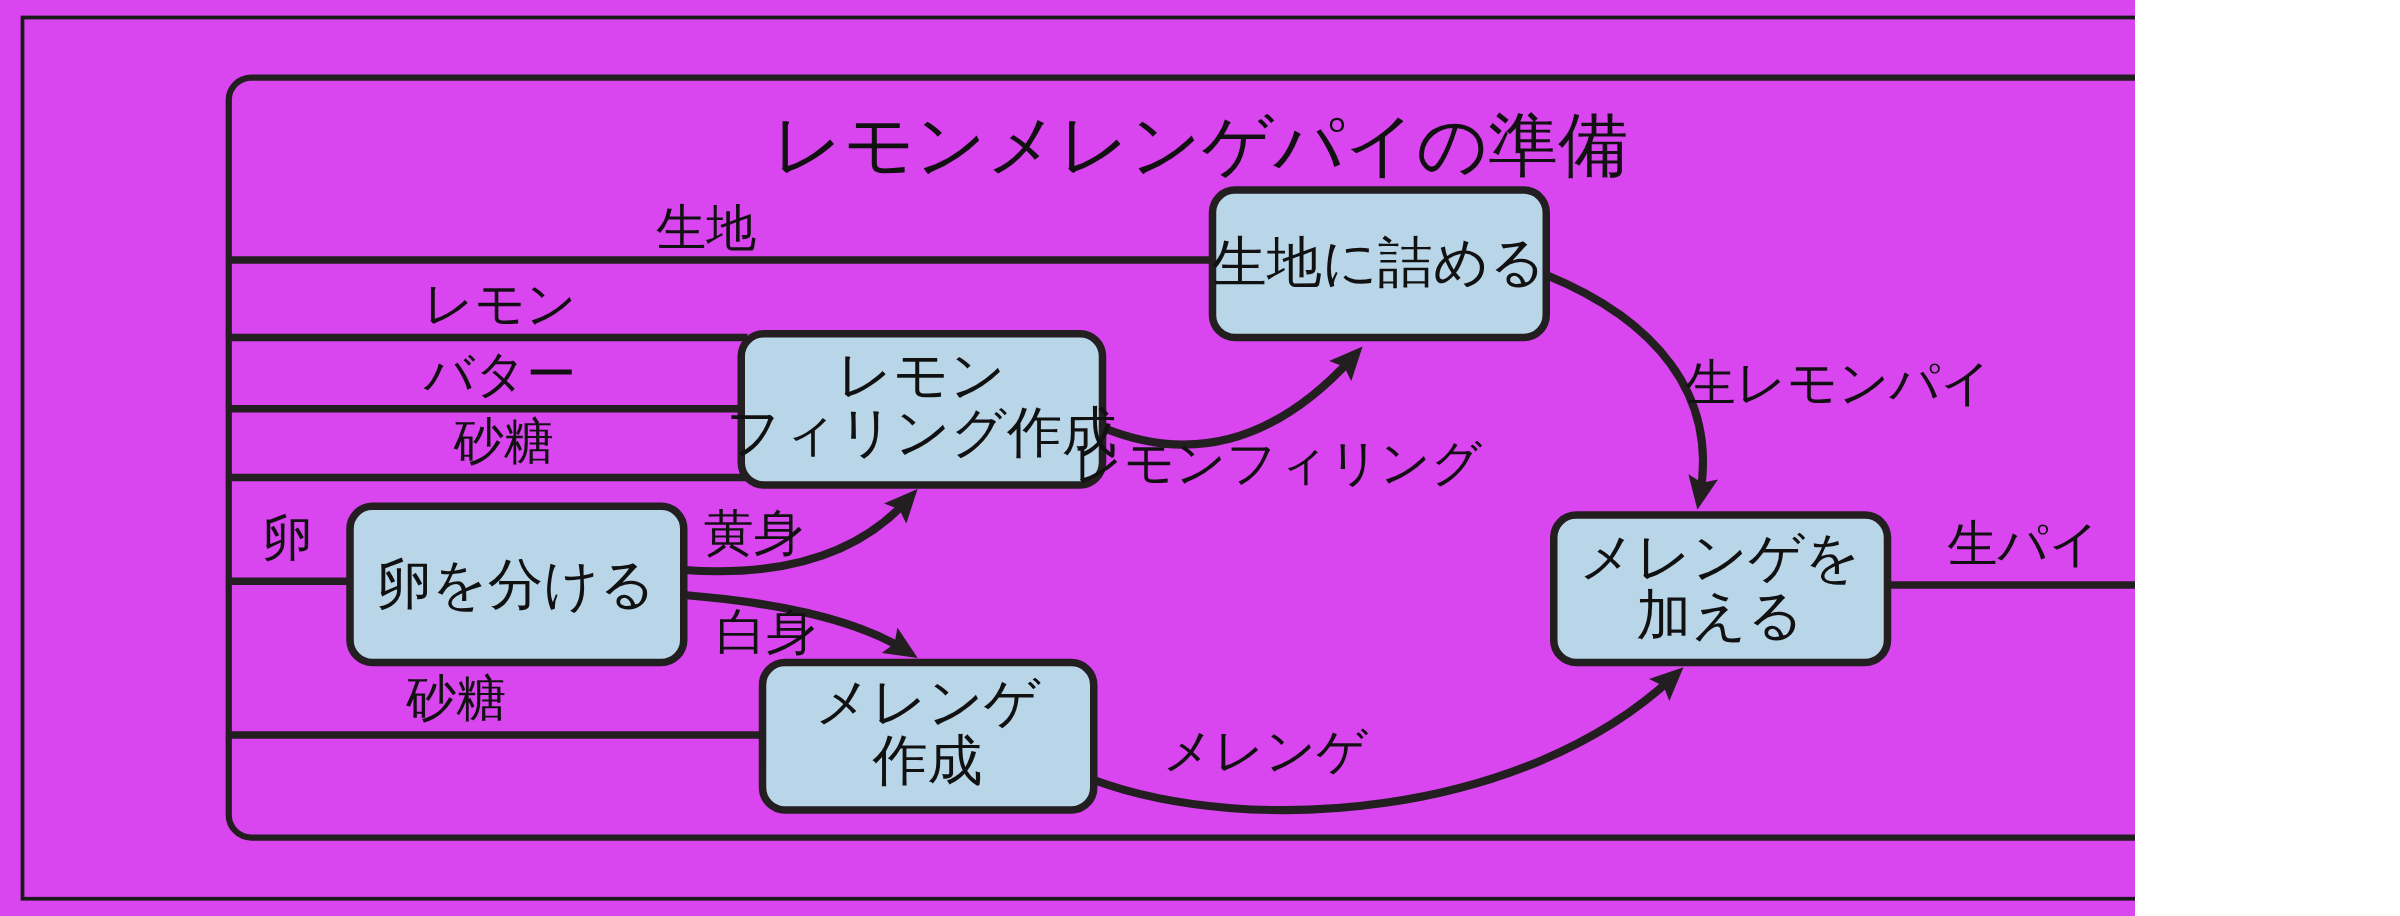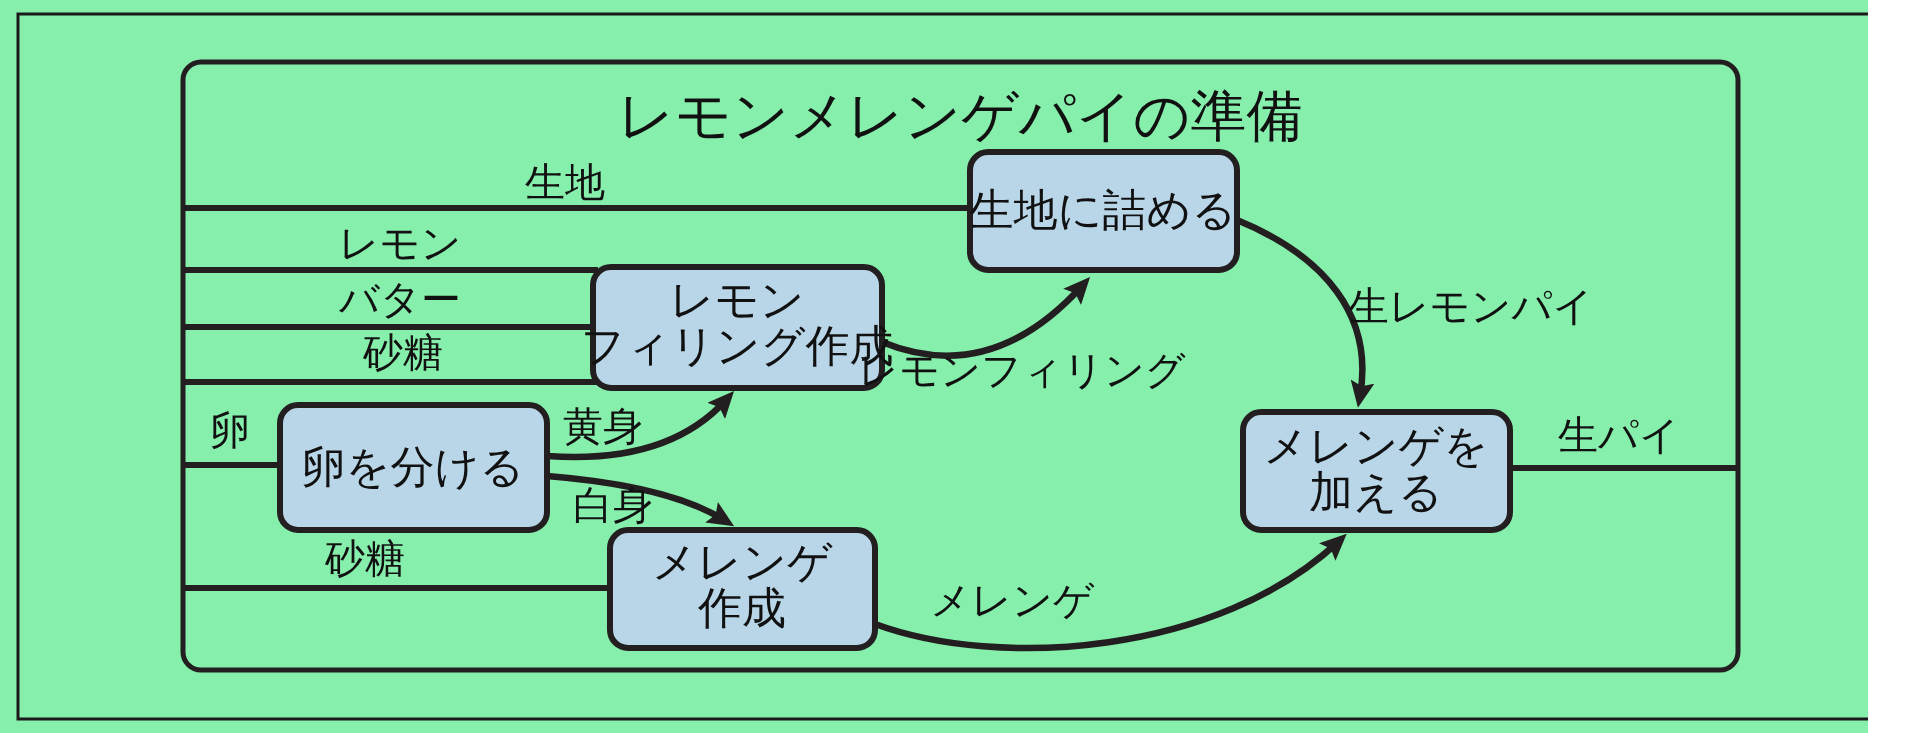--- a/index.html
+++ b/index.html
@@ -2,23 +2,23 @@
 <html><head>
 <meta charset="utf-8">
 <style>
   html, body {
     margin: 0;
     padding: 0;
     background: #ffffff;
   }
   .stage {
     position: relative;
-    width: 1868px;
+    width: 1708px;
     height: 733px;
-    background: #86efac;
+    background: #d946ef;
     overflow: hidden;
     font-family: "Liberation Sans", "DejaVu Sans", sans-serif;
   }
   svg { display: block; }
   .flow-line {
     stroke: #231f20;
     stroke-width: 6;
     fill: none;
   }
   .arrow-curve {

